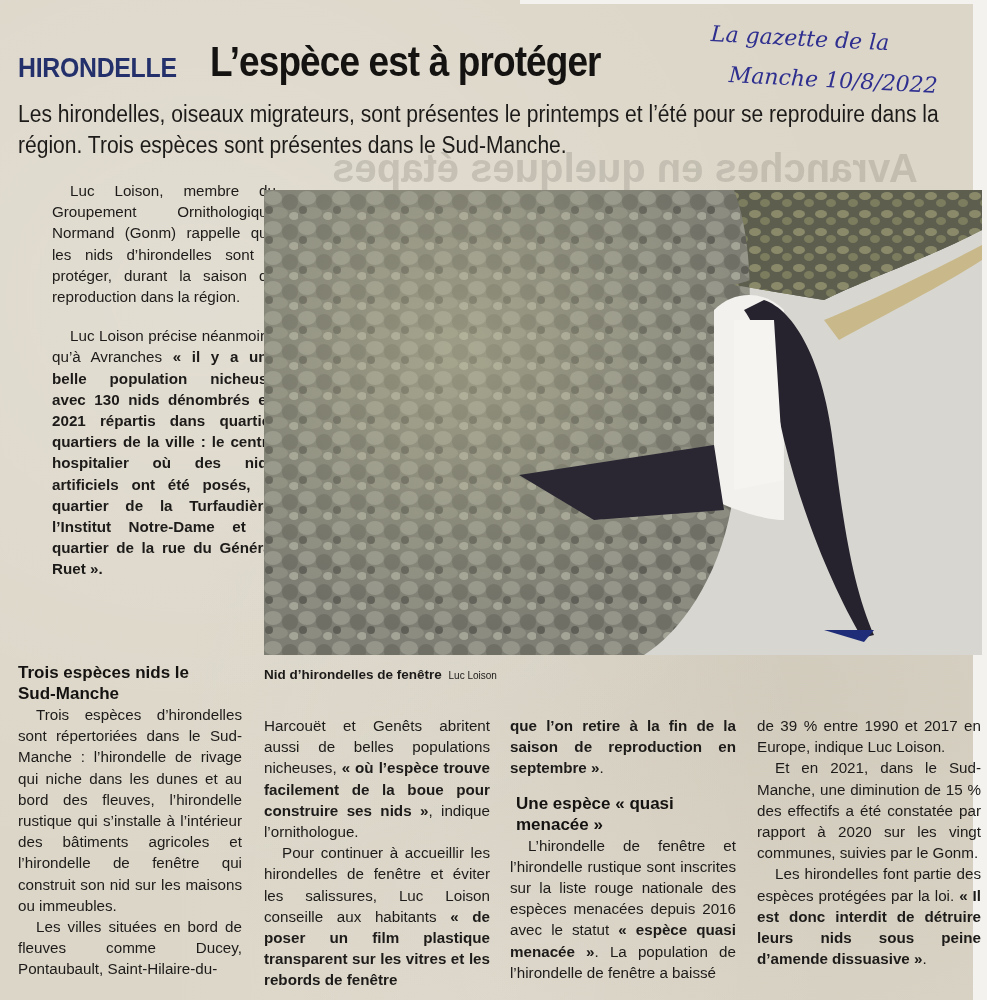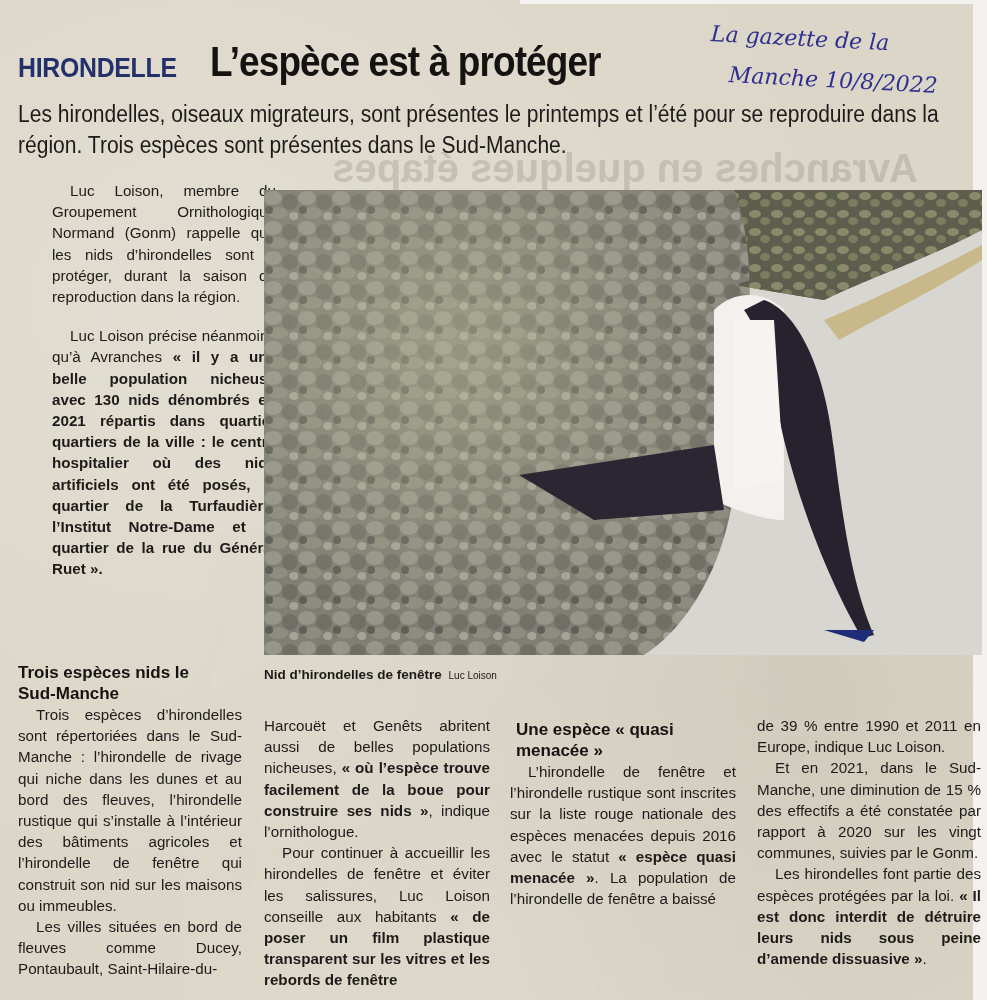--- a/index.html
+++ b/index.html
@@ -167,23 +167,24 @@
     <p>Trois espèces d’hirondelles sont répertoriées dans le Sud-Manche : l’hirondelle de rivage qui niche dans les dunes et au bord des fleuves, l’hirondelle rustique qui s’installe à l’intérieur des bâtiments agricoles et l’hirondelle de fenêtre qui construit son nid sur les maisons ou immeubles.</p>
     <p>Les villes situées en bord de fleuves comme Ducey, Pontaubault, Saint-Hilaire-du-</p>
   </div>
 
   <div class="col col2">
     <p class="noindent">Harcouët et Genêts abritent aussi de belles populations nicheuses, <b>« où l’espèce trouve facilement de la boue pour construire ses nids »</b><span>, indique l’ornithologue.</span></p>
     <p><span>Pour continuer à accueillir les hirondelles de fenêtre et éviter les salissures, Luc Loison conseille aux habitants </span><b>« de poser un film plastique transparent sur les vitres et les rebords de fenêtre</b></p>
   </div>
 
   <div class="col col3">
+    <p class="noindent"><b>que l’on retire à la fin de la saison de reproduction en septembre »</b>.</p>
     <div style="height:14px"></div>
     <h2 class="sub" style="width:175px; padding-left:6px">Une espèce « quasi menacée »</h2>
     <p><span>L’hirondelle de fenêtre et l’hirondelle rustique sont inscrites sur la liste rouge nationale des espèces menacées depuis 2016 avec le statut </span><b>« espèce quasi menacée »</b>. La population de l’hirondelle de fenêtre a baissé</p>
   </div>
 
   <div class="col col4">
-    <p class="noindent">de 39 % entre 1990 et 2011 en Europe, indique Luc Loison.</p>
+    <p class="noindent">de 39 % entre 1990 et 2017 en Europe, indique Luc Loison.</p>
     <p>Et en 2021, dans le Sud-Manche, une diminution de 15 % des effectifs a été constatée par rapport à 2020 sur les vingt communes, suivies par le Gonm.</p>
     <p><span>Les hirondelles font partie des espèces protégées par la loi. </span><b>« Il est donc interdit de détruire leurs nids sous peine d’amende dissuasive »</b><span>.</span></p>
   </div>
 </div>
 
 </body></html>

